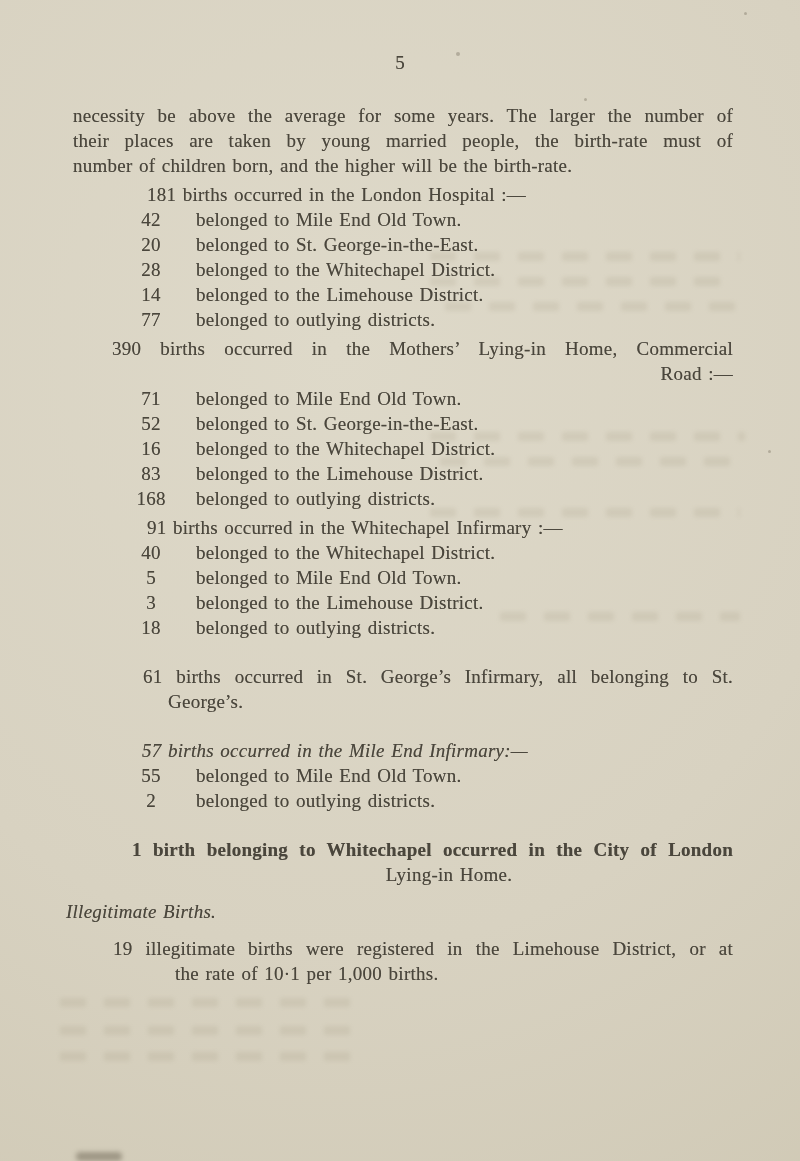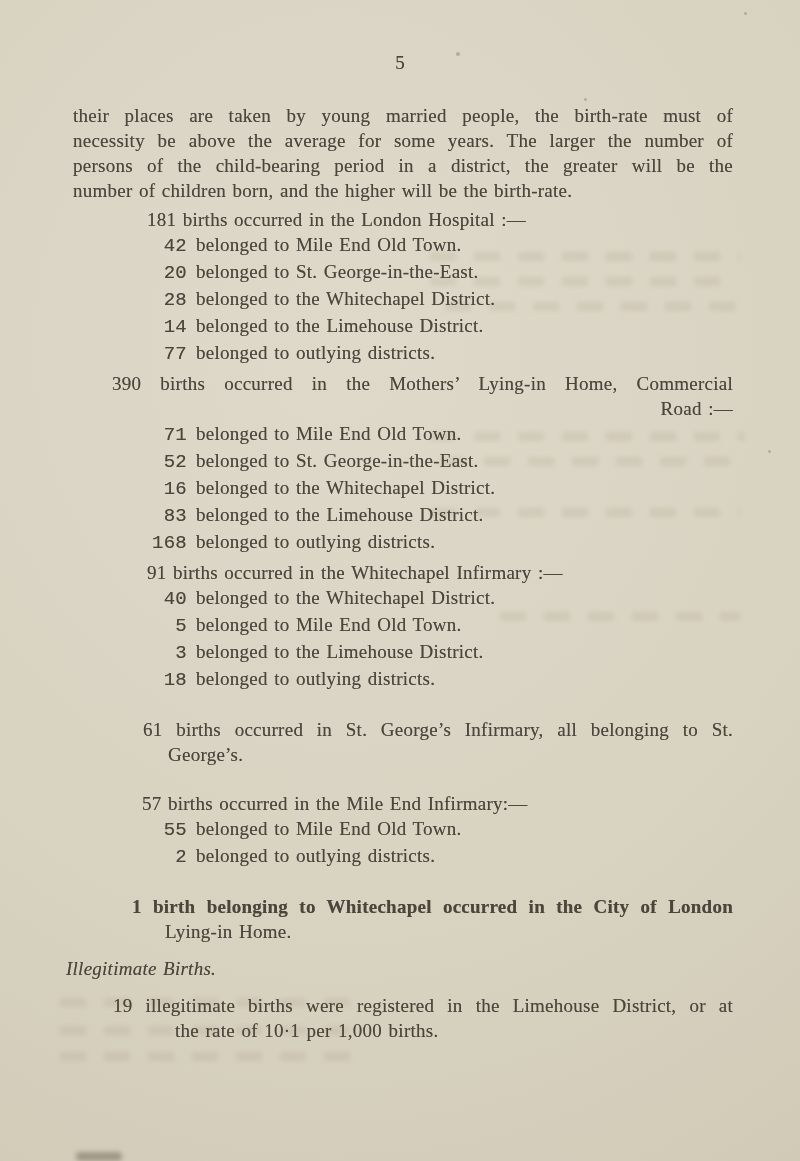--- a/index.html
+++ b/index.html
@@ -18,32 +18,32 @@
   .pagenum{position:absolute;top:52px;left:0;width:800px;text-align:center;}
   .content{position:absolute;left:73px;top:103px;width:660px;}
   .l{line-height:25px;white-space:nowrap;}
   .j{text-align:justify;text-align-last:justify;}
   .sec{margin-top:4px;}
   .sec.tight{margin-top:24px;}
   
   .p74{padding-left:74px;}  
   .p39{padding-left:39px;}  
   .p70{padding-left:70px;}  
-  .p69{padding-left:69px;}  
+  .p69{padding-left:69px;font-style:italic;}  
   .p60{padding-left:60px;}  
   .p59{padding-left:59px;font-weight:bold;}  
   .p40{padding-left:40px;}  
   
   .c72{padding-left:72px;text-align:right;}  
   .c95{padding-left:95px;}  
   .c90{padding-left:90px;}  
-  .c92{padding-left:92px;}  
+  .c92{padding-left:92px;text-align:center;}  
   .c102{padding-left:102px;}
   .item{padding-left:42px;line-height:25px;white-space:nowrap;}
-  .num{display:inline-block;width:72px;text-align:right;font-family:Liberation Mono, monospace;}
+  .num{display:inline-block;width:72px;text-align:center;}
   .txt{margin-left:9px;}
   .illeg-heading{margin-top:12px;margin-left:-7px;font-style:italic;line-height:25px;}
   .fin{margin-top:12px;}
   
   .ghost-line{position:absolute;height:9px;opacity:0.13;filter:blur(2px);
     background:repeating-linear-gradient(90deg,#8e8468 0 26px,transparent 26px 44px);}
   .speck{position:absolute;border-radius:50%;background:#6b6352;opacity:0.35;filter:blur(0.5px);}
   .edge-smudge{position:absolute;left:76px;top:1152px;width:46px;height:9px;
     background:#6b6352;border-radius:4px;filter:blur(2.5px);opacity:0.5;}
 </style>
@@ -66,23 +66,22 @@
   <div class="speck" style="left:584px;top:98px;width:3px;height:3px;"></div>
   <div class="speck" style="left:744px;top:12px;width:3px;height:3px;"></div>
   <div class="speck" style="left:768px;top:450px;width:3px;height:3px;"></div>
   <div class="edge-smudge"></div>
 
   <div class="pagenum">5</div>
 
   <div class="content">
 
     <div class="intro">
+      <div class="l j">necessity be above the average for some years. The larger the number of</div>
       <div class="l j">their places are taken by young married people, the birth-rate must of</div>
-      <div class="l j">necessity be above the average for some years. The larger the number of</div>
-      <div class="l j">persons of the child-bearing period in a district, the greater will be the</div>
       <div class="l">number of children born, and the higher will be the birth-rate.</div>
     </div>
 
     <div class="sec">
       <div class="l p74">181 births occurred in the London Hospital :—</div>
       <div>
         <div class="item"><span class="num">42</span><span class="txt">belonged to Mile End Old Town.</span></div>
         <div class="item"><span class="num">20</span><span class="txt">belonged to St. George-in-the-East.</span></div>
         <div class="item"><span class="num">28</span><span class="txt">belonged to the Whitechapel District.</span></div>
         <div class="item"><span class="num">14</span><span class="txt">belonged to the Limehouse District.</span></div>

